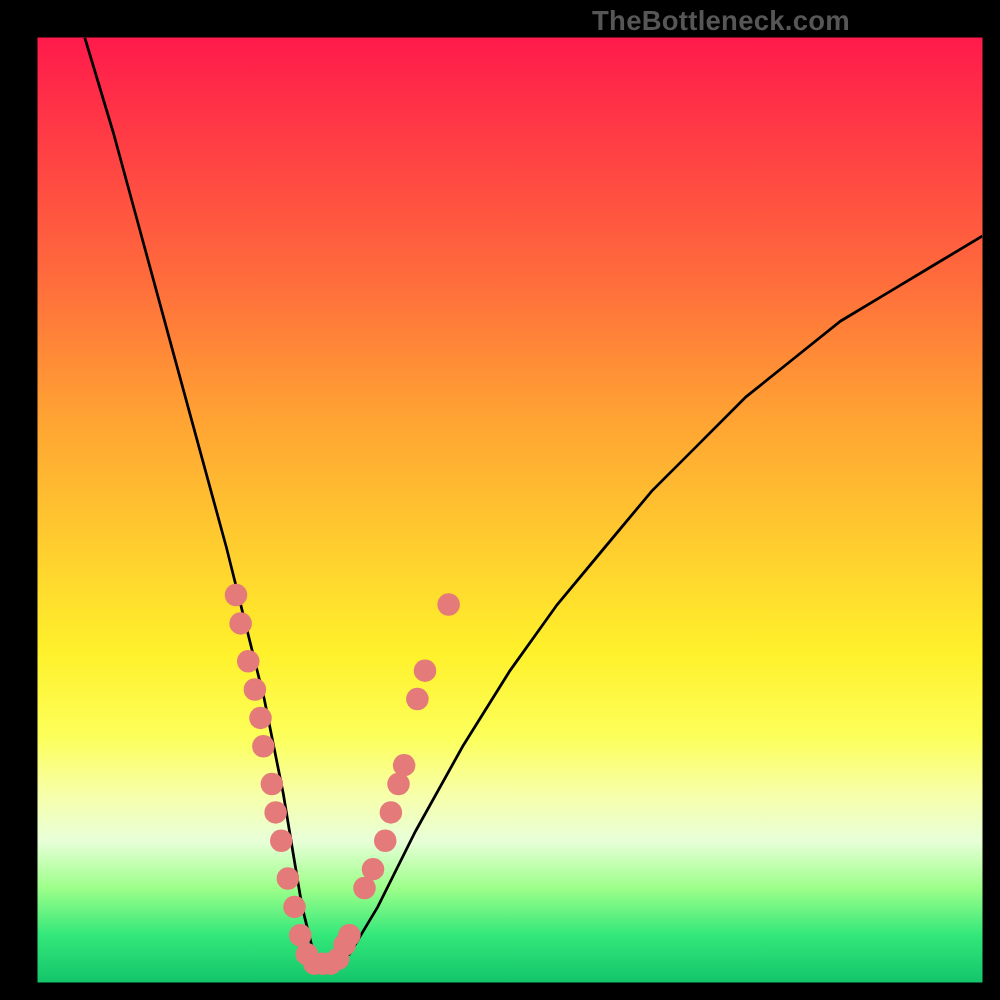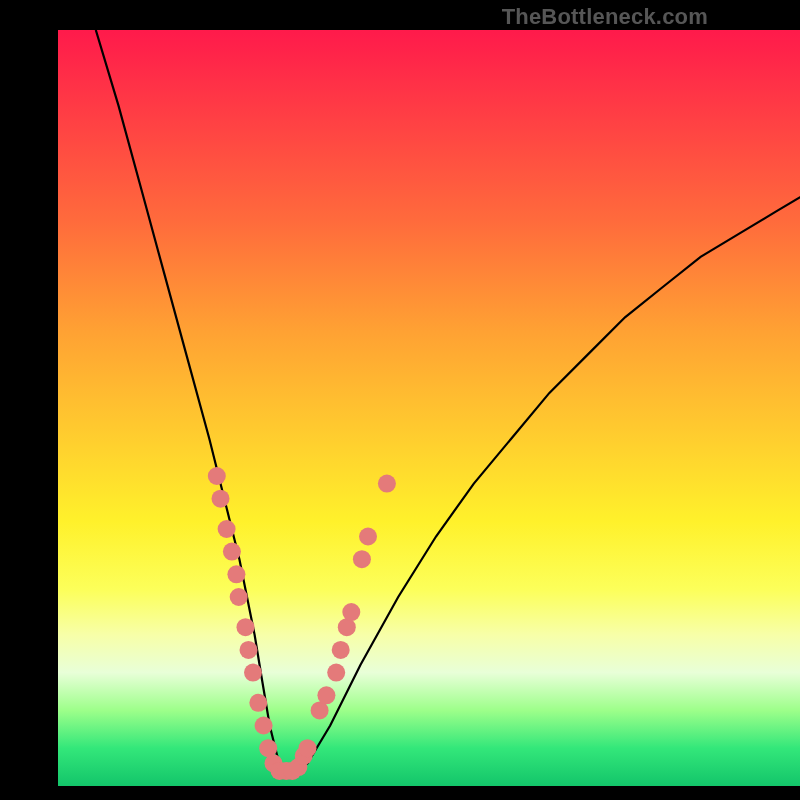--- a/index.html
+++ b/index.html
@@ -8,21 +8,20 @@
     width: 800px;
     height: 800px;
     background: #000;
     overflow: hidden;
   }
   .frame {
     position: relative;
     width: 690px;
     height: 800px;
     background: #000;
-    margin-left: 28px;
   }
   .attribution {
     position: absolute;
     top: 4px;
     right: 10px;
     font-family: Arial, Helvetica, sans-serif;
     font-size: 22px;
     font-weight: bold;
     color: #565656;
     letter-spacing: 0.2px;

